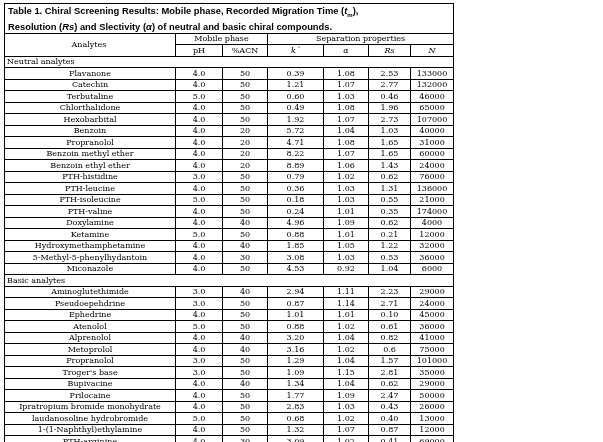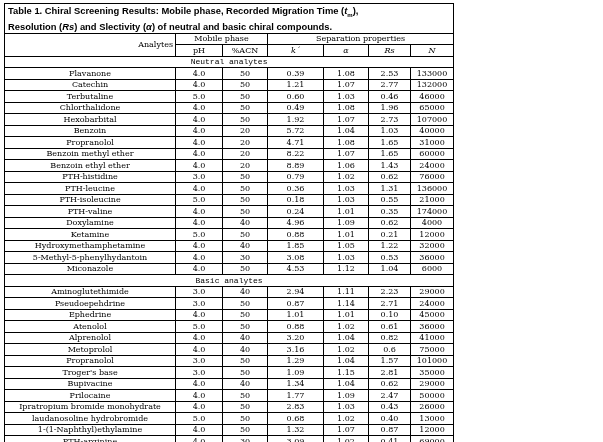--- a/index.html
+++ b/index.html
@@ -29,42 +29,42 @@
       font-size: 9.4px;
       line-height: 11px;
       padding: 1px 3px;
       height: auto;
       white-space: normal;
       text-align: left;
     }
     .hdr { text-align: center; }
     .it { font-style: italic; }
     .analyte { text-align: center; padding-left: 3px; }
-    .section { text-align: center; padding-left: 3px; font-family: Liberation Mono, monospace; }
+    .section { text-align: left; padding-left: 3px; }
   </style>
 </head>
 <body>
 
 <div class="wrap">
   <table class="t">
     <colgroup>
       <col style="width:171px">
       <col style="width:47px">
       <col style="width:45px">
       <col style="width:56px">
       <col style="width:45px">
       <col style="width:42px">
       <col style="width:43px">
     </colgroup>
     <thead>
       <tr>
         <td colspan="7" class="caption-cell"><span>Table 1. Chiral Screening Results: Mobile phase, Recorded Migration Time (</span><i>t</i><sub style="font-size:6px">m</sub><span>), </span><br><span>Resolution (</span><i>Rs</i><span>) and Slectivity (</span><i>α</i><span>) of neutral and basic chiral compounds.</span></td>
       </tr>
       <tr>
-        <th rowspan="2" class="analyte" style="text-align:right;padding-left:0">Analytes</th>
+        <th rowspan="2" class="analyte" style="text-align:center;padding-left:0">Analytes</th>
         <th colspan="2" class="hdr">Mobile phase</th>
         <th colspan="4" class="hdr">Separation properties</th>
       </tr>
       <tr>
         <th class="hdr">pH</th>
         <th class="hdr">%ACN</th>
         <th class="hdr it">k´</th>
         <th class="hdr it">α</th>
         <th class="hdr it">Rs</th>
         <th class="hdr it">N</th>
@@ -225,21 +225,21 @@
           <td class="num">3.08</td>
           <td class="num">1.03</td>
           <td class="num">0.53</td>
           <td class="num">36000</td>
         </tr>
         <tr>
           <td class="analyte">Miconazole</td>
           <td class="num">4.0</td>
           <td class="num">50</td>
           <td class="num">4.53</td>
-          <td class="num">1.12</td>
+          <td class="num">0.92</td>
           <td class="num">1.04</td>
           <td class="num">6000</td>
         </tr>
         <tr>
           <td colspan="7" class="section">Basic analytes</td>
         </tr>
         <tr>
           <td class="analyte">Aminoglutethimide</td>
           <td class="num">3.0</td>
           <td class="num">40</td>

